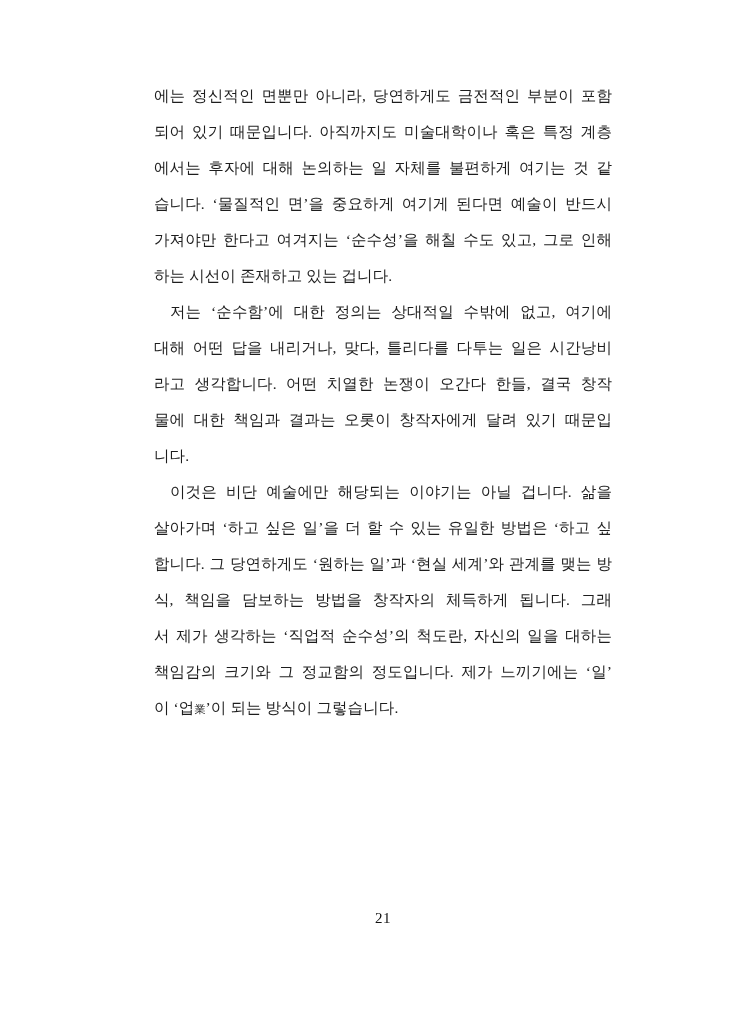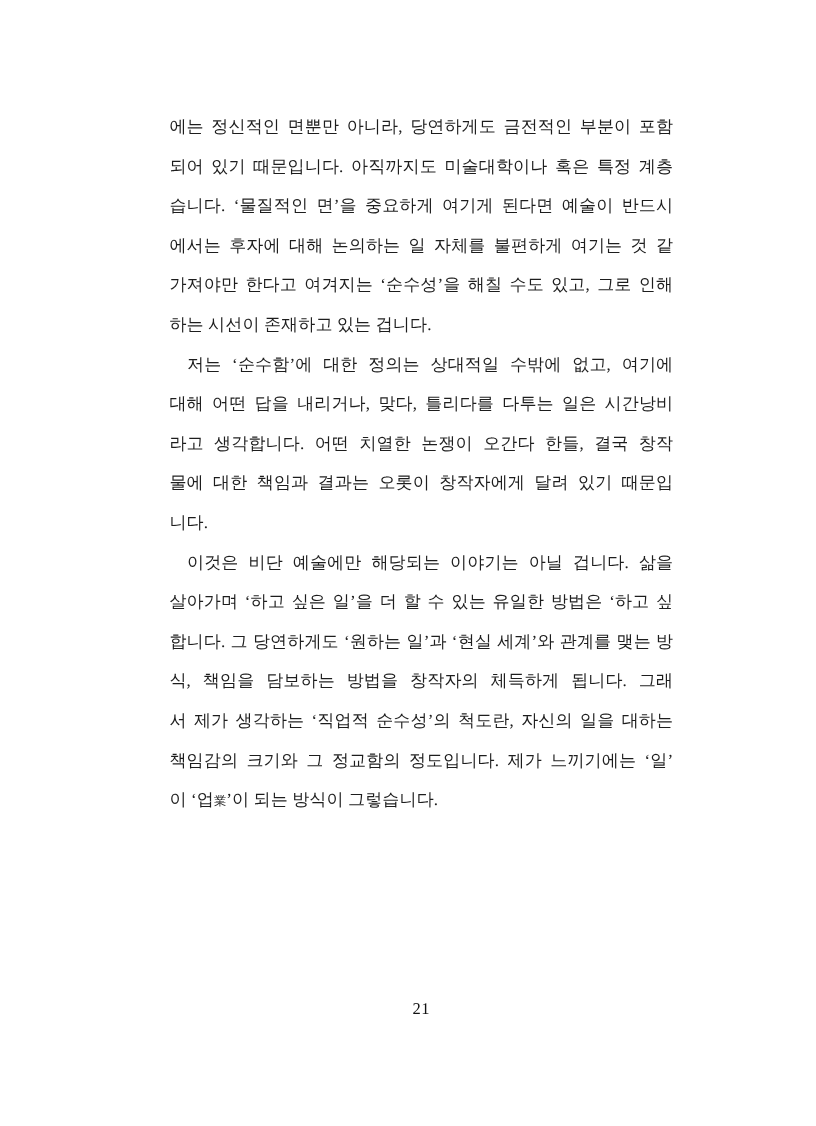--- a/index.html
+++ b/index.html
@@ -12,21 +12,21 @@
   }
   .page {
     position: relative;
     width: 742px;
     height: 1024px;
     background: #ffffff;
   }
   .text-block {
     position: absolute;
     left: 154px;
-    top: 98px;
+    top: 78px;
     width: 458px;
     color: #1d1d1d;
     font-size: 15.5px;
   }
   .para { margin: 0; }
   .line {
     height: 36px;
     line-height: 36px;
     text-align: justify;
     text-align-last: justify;
@@ -57,22 +57,22 @@
   }
 </style>
 </head>
 <body>
 
 <div class="page">
   <div class="text-block" id="text-block">
       <div class="para">
         <div class="line">에는 정신적인 면뿐만 아니라, 당연하게도 금전적인 부분이 포함</div>
         <div class="line">되어 있기 때문입니다. 아직까지도 미술대학이나 혹은 특정 계층</div>
+        <div class="line">에서는 후자에 대해 논의하는 일 자체를 불편하게 여기는 것 같</div>
         <div class="line">습니다. ‘물질적인 면’을 중요하게 여기게 된다면 예술이 반드시</div>
-        <div class="line">에서는 후자에 대해 논의하는 일 자체를 불편하게 여기는 것 같</div>
         <div class="line">가져야만 한다고 여겨지는 ‘순수성’을 해칠 수도 있고, 그로 인해</div>
         <div class="line para-end">하는 시선이 존재하고 있는 겁니다.</div>
       </div>
       <div class="para">
         <div class="line first-indent">저는 ‘순수함’에 대한 정의는 상대적일 수밖에 없고, 여기에</div>
         <div class="line">대해 어떤 답을 내리거나, 맞다, 틀리다를 다투는 일은 시간낭비</div>
         <div class="line">라고 생각합니다. 어떤 치열한 논쟁이 오간다 한들, 결국 창작</div>
         <div class="line">물에 대한 책임과 결과는 오롯이 창작자에게 달려 있기 때문입</div>
         <div class="line para-end">니다.</div>
       </div>

